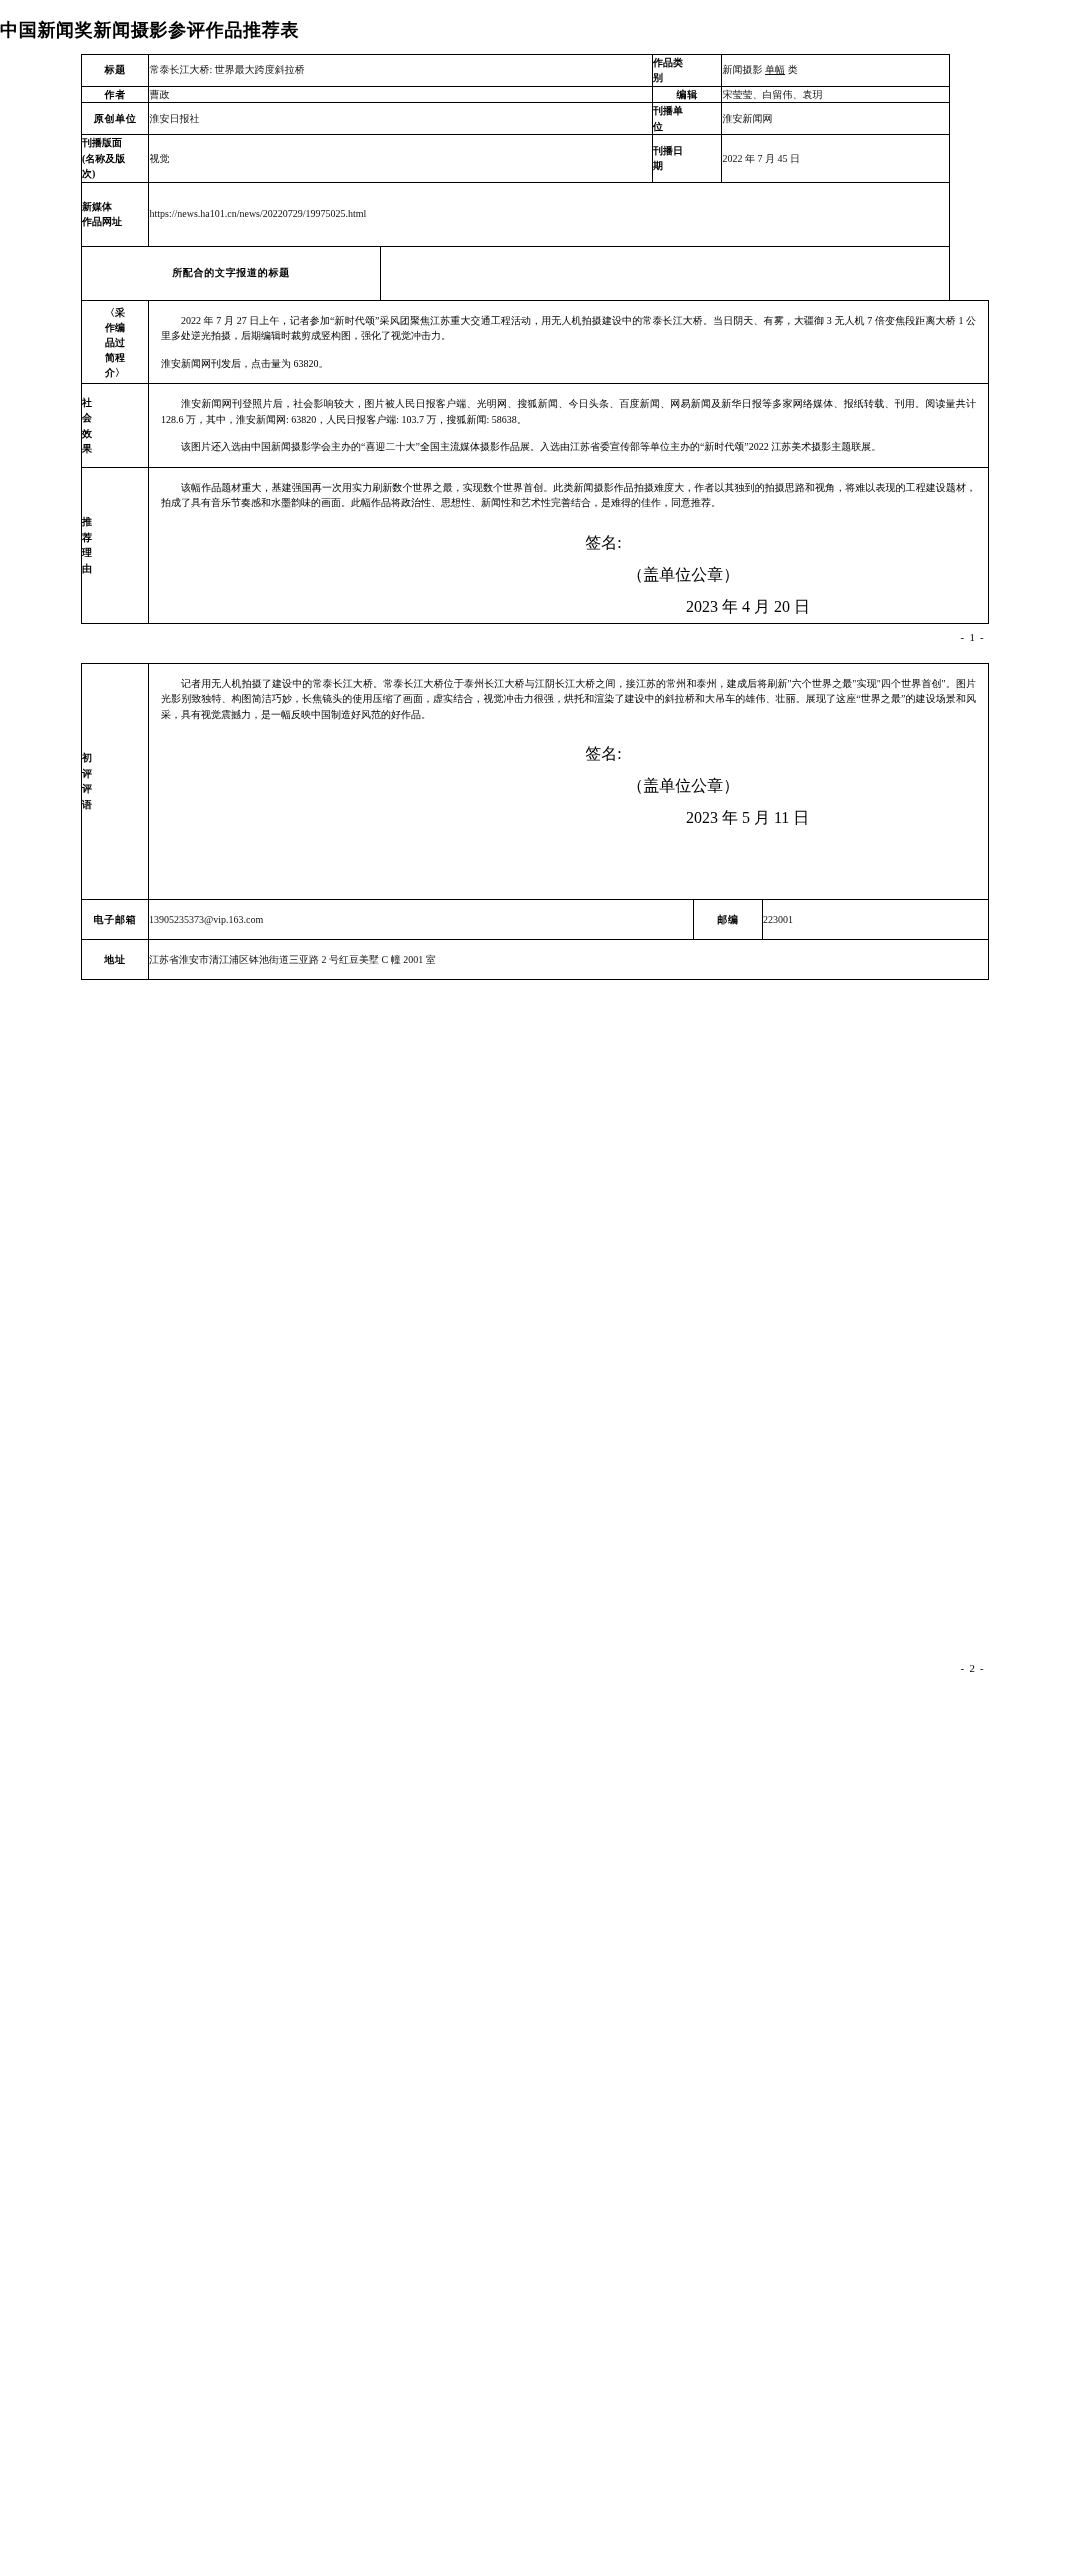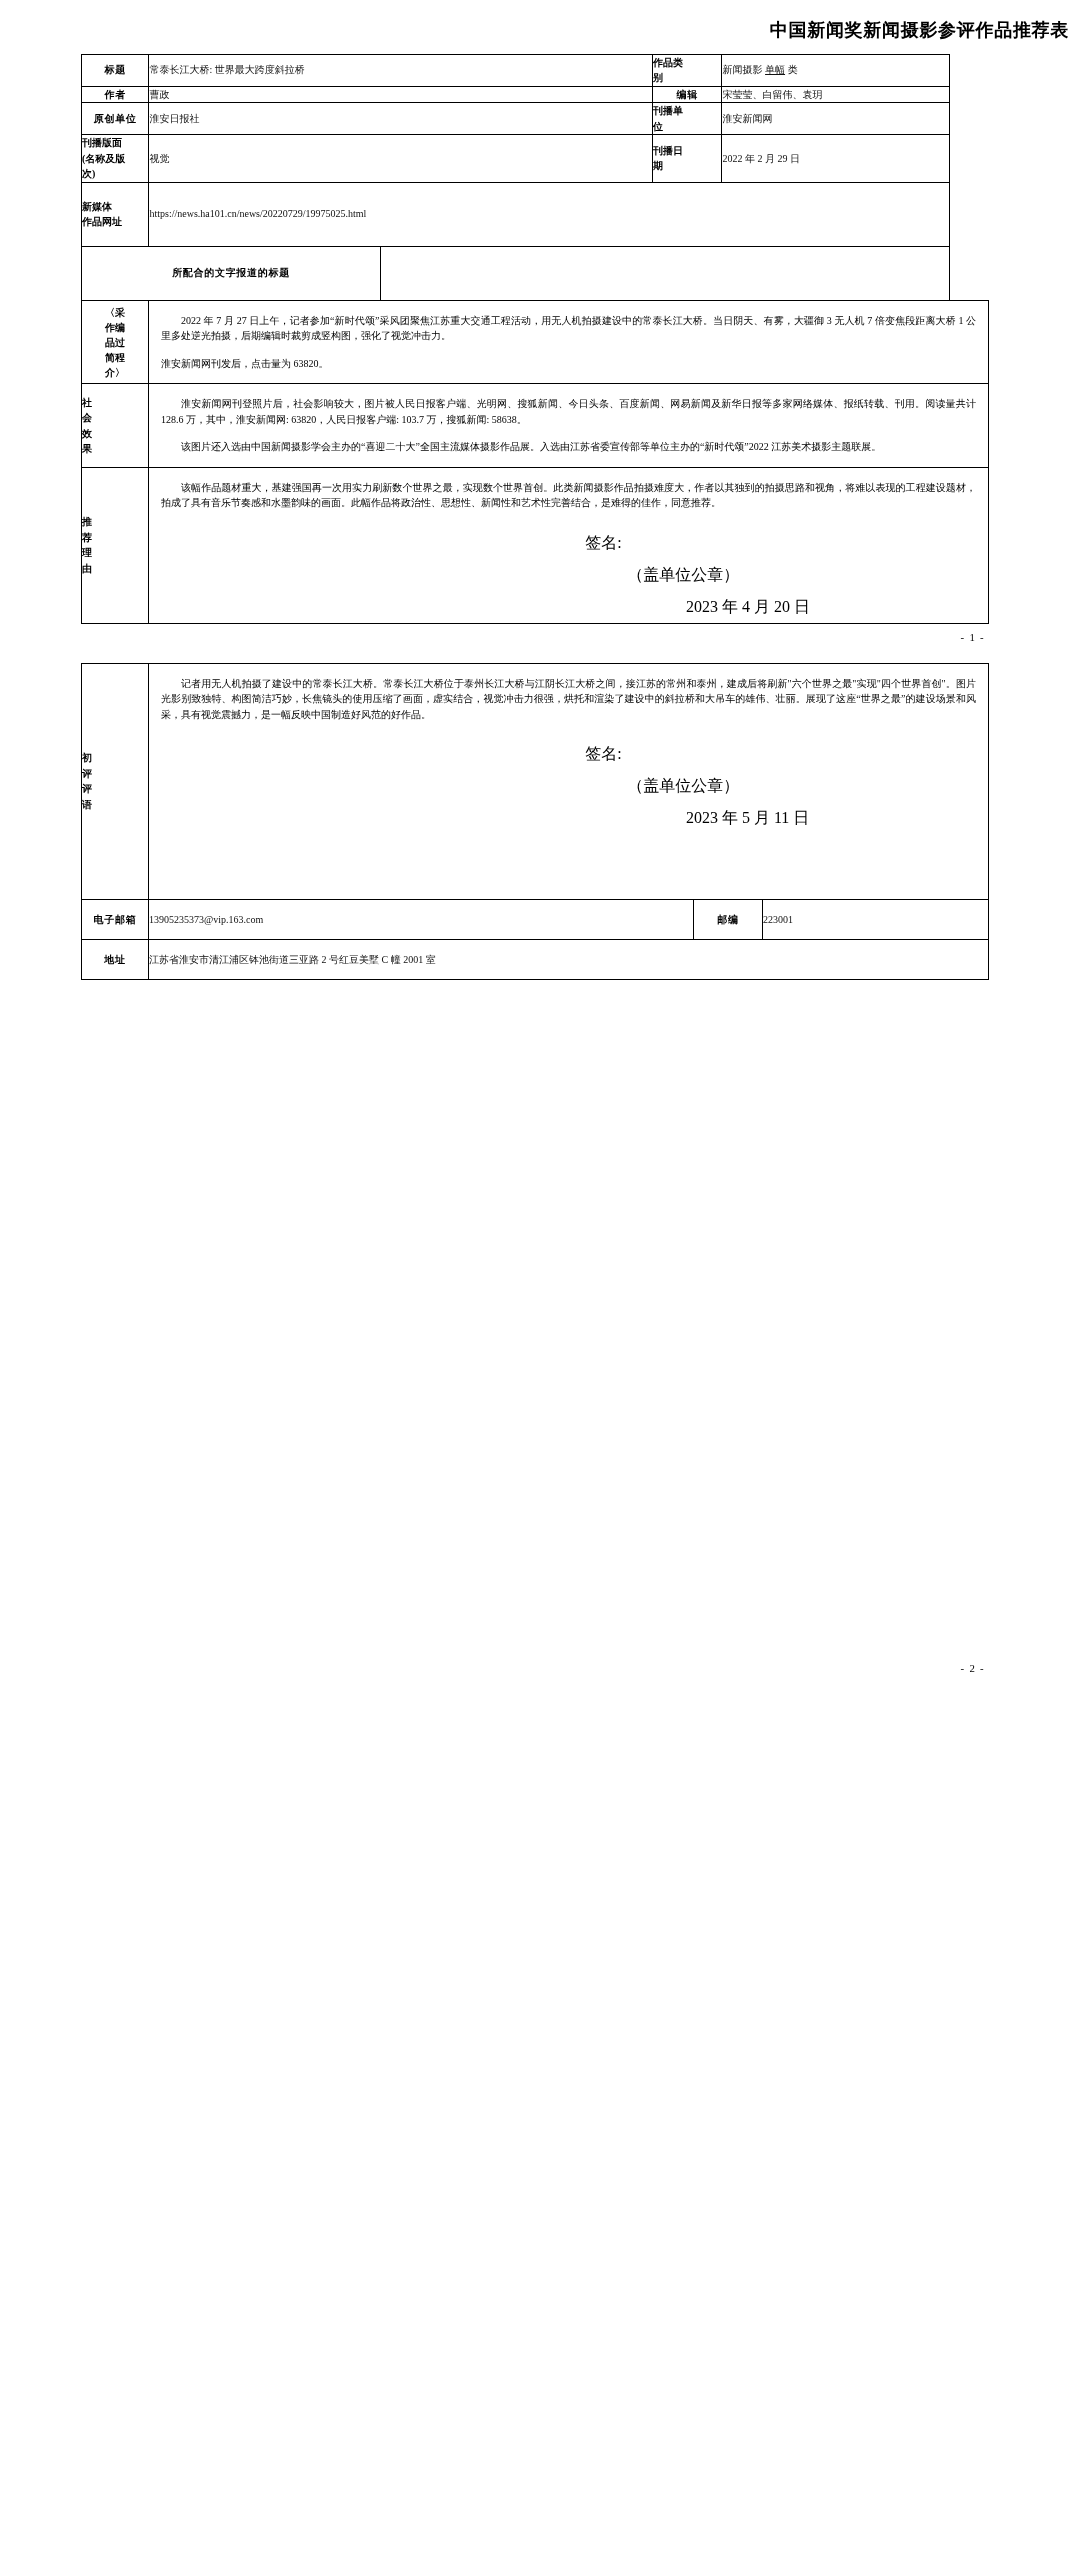--- a/index.html
+++ b/index.html
@@ -12,21 +12,21 @@
     height: 2576px;
     font-family: "Liberation Serif", "DejaVu Serif", serif;
     color: #000000;
     position: relative;
   }
   .page {
     position: relative;
     width: 1069px;
   }
   .doc-title {
-    text-align: right;
+    text-align: left;
     font-size: 18px;
     font-weight: bold;
     letter-spacing: 0.7px;
     padding-top: 17.5px;
     padding-bottom: 12px;
     font-family: "Liberation Serif", "DejaVu Serif", serif;
   }
 
   table.frm {
     border-collapse: collapse;
@@ -176,21 +176,21 @@
       <td class="vlbl lbl-sm">
         <span>刊播版面</span>
         <span>(名称及版</span>
         <span>次)</span>
       </td>
       <td class="val" colspan="3">视觉</td>
       <td class="vlbl">
         <span>刊播日</span>
         <span>期</span>
       </td>
-      <td class="val">2022 年 2 月 29 日</td>
+      <td class="val">2022 年 7 月 45 日</td>
     </tr>
 
     <tr>
       <td class="vlbl lbl-sm">
         <span>新媒体</span>
         <span>作品网址</span>
       </td>
       <td class="val" colspan="5" style="height:63px">https://news.ha101.cn/news/20220729/19975025.html</td>
     </tr>
 

